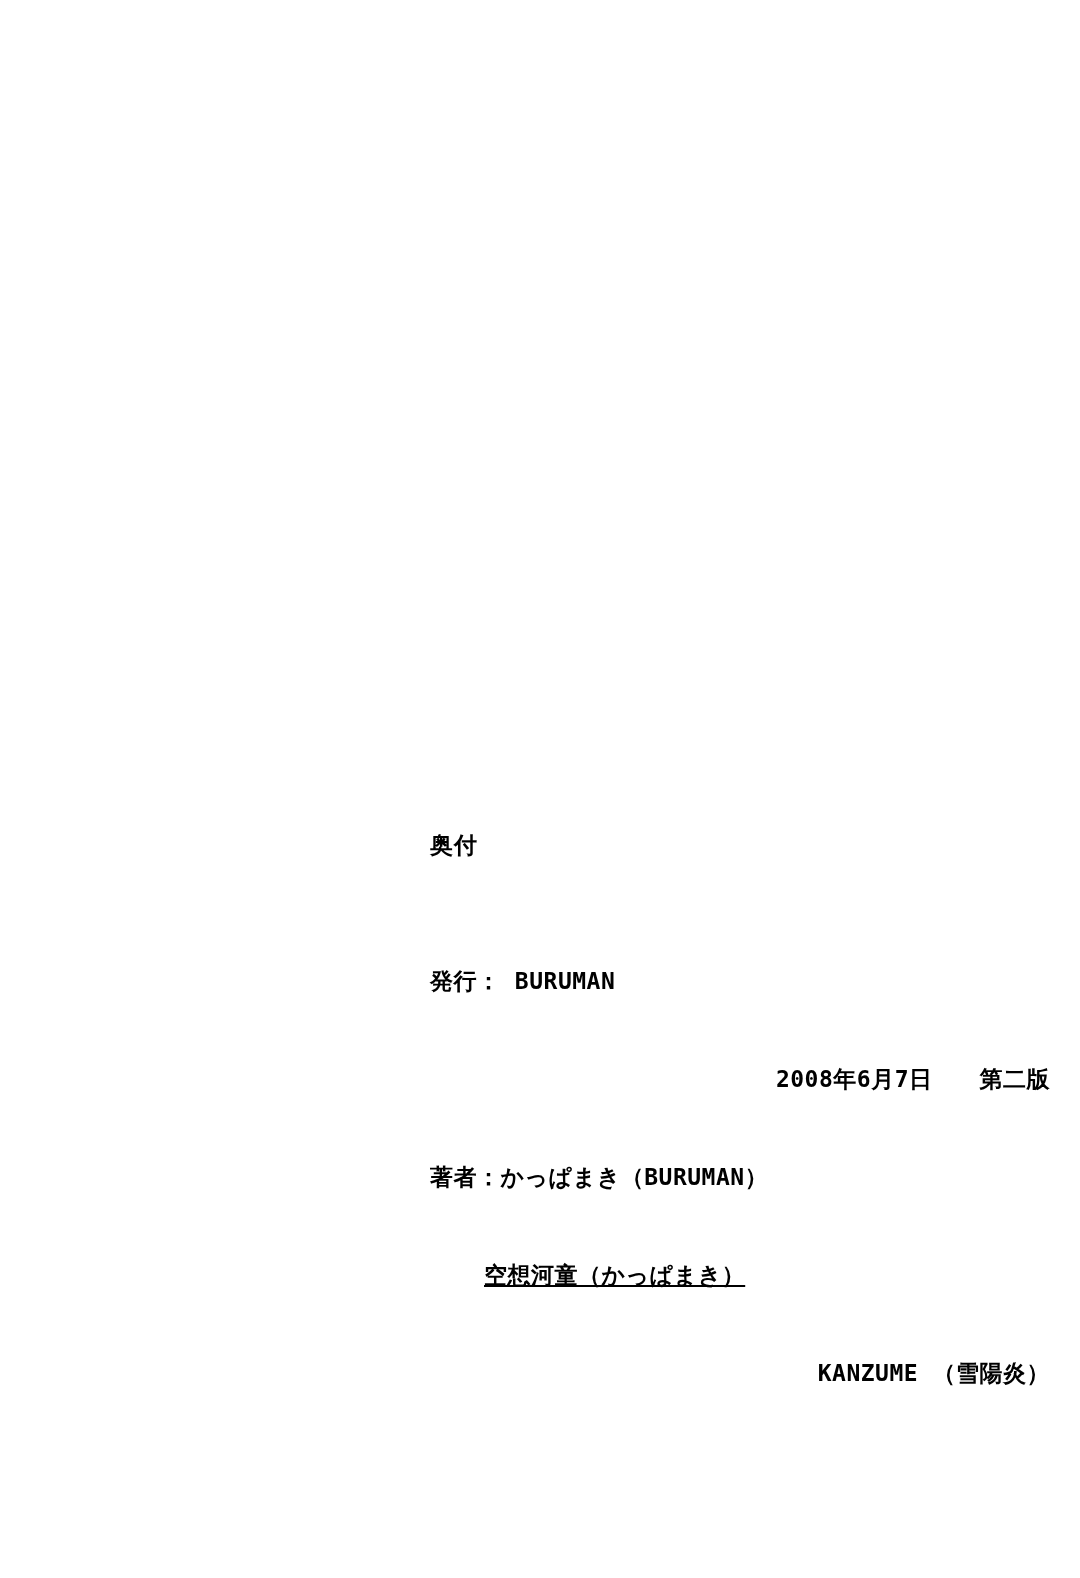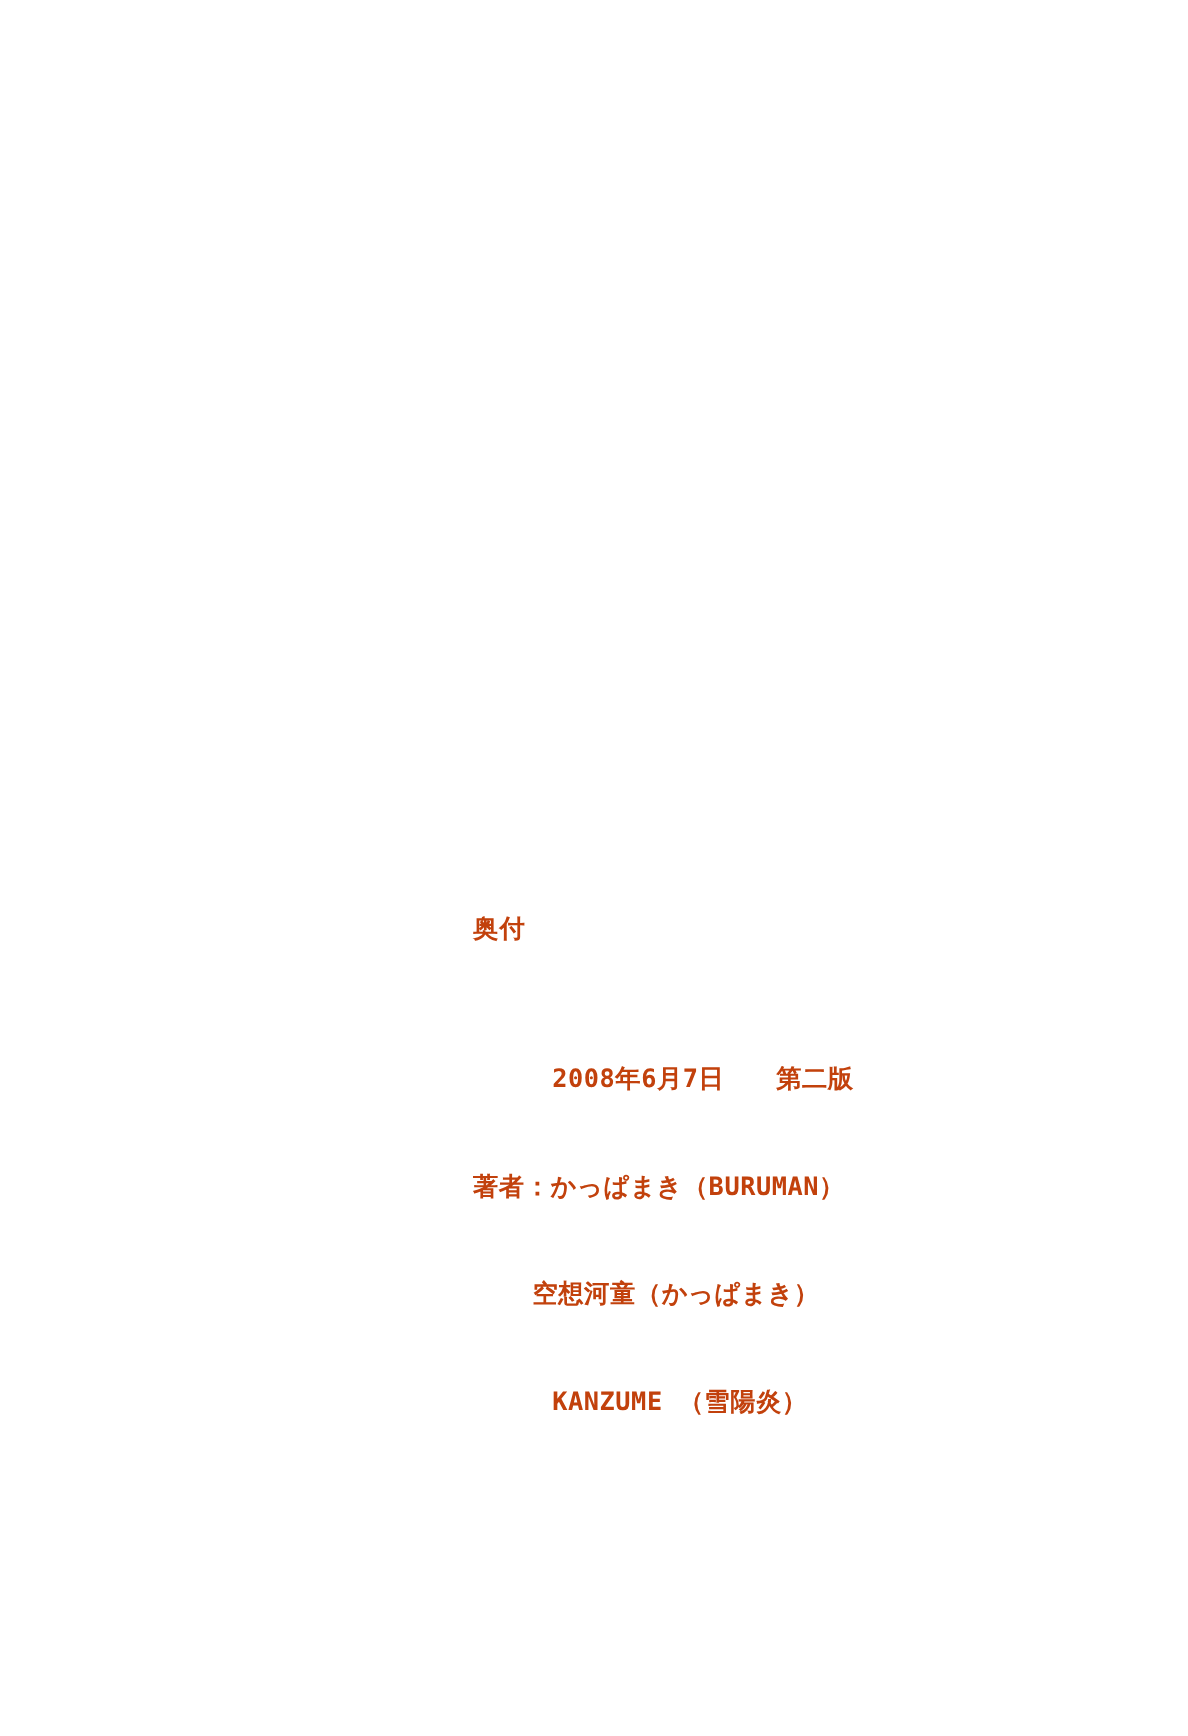--- a/index.html
+++ b/index.html
@@ -7,21 +7,21 @@
     padding: 0;
     background: #ffffff;
   }
   .page {
     position: relative;
     width: 1080px;
     height: 1578px;
     background: #ffffff;
     overflow: hidden;
     font-family: "DejaVu Sans Mono", "Liberation Mono", monospace;
-    color: #c2410c;
+    color: #000000;
   }
   .colophon {
     position: absolute;
     left: 430px;
     top: 832px;
     width: 620px;
   }
   .heading {
     font-size: 23px;
     font-weight: bold;
@@ -32,32 +32,33 @@
   .block {
     font-size: 23px;
     font-weight: bold;
     line-height: 1.42;
     letter-spacing: 0.5px;
     white-space: pre;
   }
   .line {
     white-space: pre;
   }
-  .indent-2 { padding-left: 54px; }
-  .indent-3 { padding-left: 72px; }
+  .indent-2 { padding-left: 54px; text-decoration: underline; }
+  .indent-3 { padding-left: 72px; text-align: right; }
 </style>
 </head>
 <body>
 
 <div class="page">
   <div class="colophon">
 
     <div class="heading">奥付</div>
 
     <div class="block">
+      <div class="line">発行： BURUMAN</div>
       <div class="line indent-3">2008年6月7日　　第二版</div>
       <div class="line">著者：かっぱまき（BURUMAN）</div>
       <div class="line indent-2">空想河童（かっぱまき）</div>
       <div class="line indent-3">KANZUME （雪陽炎）</div>
       
       
       
       
       
       

